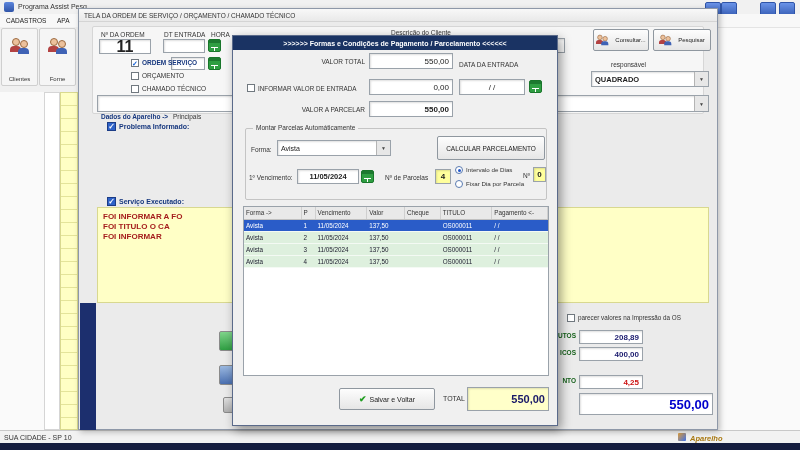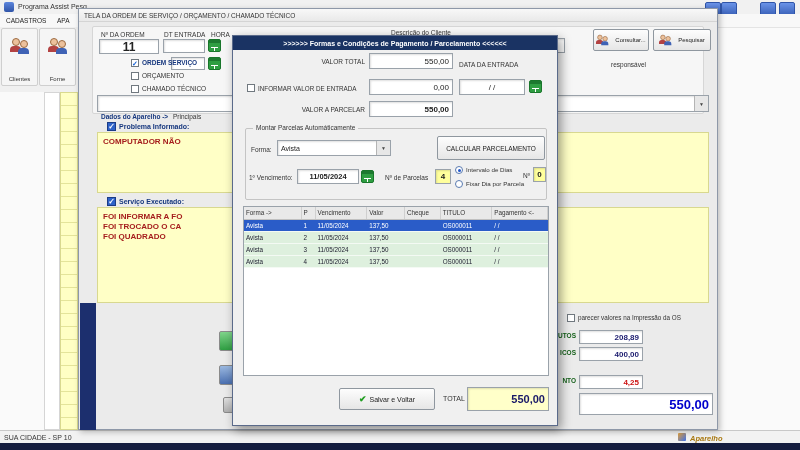--- a/index.html
+++ b/index.html
@@ -109,21 +109,21 @@
     <span class="abs" style="left:690px;top:3px;font-size:7.5px;font-weight:bold;font-style:italic;color:#a87810;">Aparelho</span>
   </div>
   <div class="abs" style="left:0;top:443px;width:800px;height:7px;background:#151d3f;"></div>
 
   <div id="os-win">
     <div id="os-title">TELA DA ORDEM DE SERVIÇO / ORÇAMENTO / CHAMADO TÉCNICO</div>
 
     <div class="gbox" style="left:13px;top:17px;width:612px;height:88px;background:#f6f6f6;border-color:#d6d6d6;"></div>
 
     <span class="lb" style="left:22px;top:22px;">Nº DA ORDEM</span>
-    <div class="field c bold" style="left:20px;top:30px;width:60px;height:15px;font-size:12px;">11</div>
+    <div class="field c bold" style="left:20px;top:30px;width:52px;height:15px;font-size:16px;">11</div>
 
     <span class="lb" style="left:85px;top:22px;">DT ENTRADA</span>
     <span class="lb" style="left:132px;top:22px;">HORA</span>
     <div class="field" style="left:84px;top:30px;width:42px;height:14px;"></div>
     <span class="cal" style="left:129px;top:30px;"></span>
     <div class="field" style="left:92px;top:48px;width:34px;height:13px;"></div>
     <span class="cal" style="left:129px;top:48px;"></span>
 
     <span class="cb" style="left:52px;top:50px;"><span>✓</span></span>
     <span class="lb b" style="left:63px;top:50px;">ORDEM SERVIÇO</span>
@@ -148,41 +148,44 @@
       <span class="ppl sm">
           <i class="pp-h pp-h1"></i>
           <i class="pp-h pp-h2"></i>
           <i class="pp-b pp-b1"></i>
           <i class="pp-b pp-b2"></i>
         </span>
       <span style="font-size:6px;">Pesquisar</span>
     </div>
 
     <span class="lb" style="left:532px;top:52px;">responsável</span>
+    <div class="field combo bold" style="left:512px;top:62px;width:118px;height:16px;font-size:7.5px;">
+      <span>QUADRADO</span>
+      <span class="dd">
+          <span>▼</span>
+        </span>
+    </div>
     <div class="field combo" style="left:18px;top:86px;width:612px;height:17px;">
       <span class="dd">
           <span>▼</span>
         </span>
     </div>
 
     <span class="lb b" style="left:22px;top:104px;">Dados do Aparelho -&gt;</span>
     <span class="lb" style="left:94px;top:104px;">Principais</span>
 
     <span class="cbblue" style="left:28px;top:113px;"><span>✓</span></span>
     <span class="lb b" style="left:40px;top:114px;font-size:7px;">Problema Informado:</span>
-    <div class="abs" style="left:18px;top:123px;width:612px;height:61px;background:#ffffc6;border:1px solid #d8d890;box-sizing:border-box;overflow:hidden;">
-      <span class="red" style="left:5px;top:4px;">COMPUTADOR NÃO</span>
-    </div>
 
     <span class="cbblue" style="left:28px;top:188px;"><span>✓</span></span>
     <span class="lb b" style="left:40px;top:189px;font-size:7px;">Serviço Executado:</span>
     <div class="abs" style="left:18px;top:198px;width:612px;height:96px;background:#ffffc6;border:1px solid #d8d890;box-sizing:border-box;overflow:hidden;">
       <span class="red" style="left:5px;top:4px;">FOI INFORMAR A FO</span>
-      <span class="red" style="left:5px;top:14px;">FOI TROCADO O CA</span>
-      <span class="red" style="left:5px;top:24px;">FOI QUADRADO</span>
+      <span class="red" style="left:5px;top:14px;">FOI TITULO O CA</span>
+      <span class="red" style="left:5px;top:24px;">FOI INFORMAR</span>
     </div>
 
     <div class="abs" style="left:1px;top:294px;width:16px;height:127px;background:#1c2f6e;"></div>
 
     <div class="sliver" style="left:140px;top:322px;width:20px;height:20px;background:linear-gradient(#7fd48a,#2f9e42);"></div>
     <div class="sliver" style="left:140px;top:356px;width:20px;height:20px;background:linear-gradient(#9ab8e0,#4a6fb0);"></div>
     <div class="sliver" style="left:144px;top:388px;width:16px;height:16px;background:linear-gradient(#e0e0e0,#b0b0b0);"></div>
 
     <span class="cb" style="left:488px;top:305px;"></span>
     <span class="lb" style="left:499px;top:305px;font-size:6.3px;">parecer valores na Impressão da OS</span>

